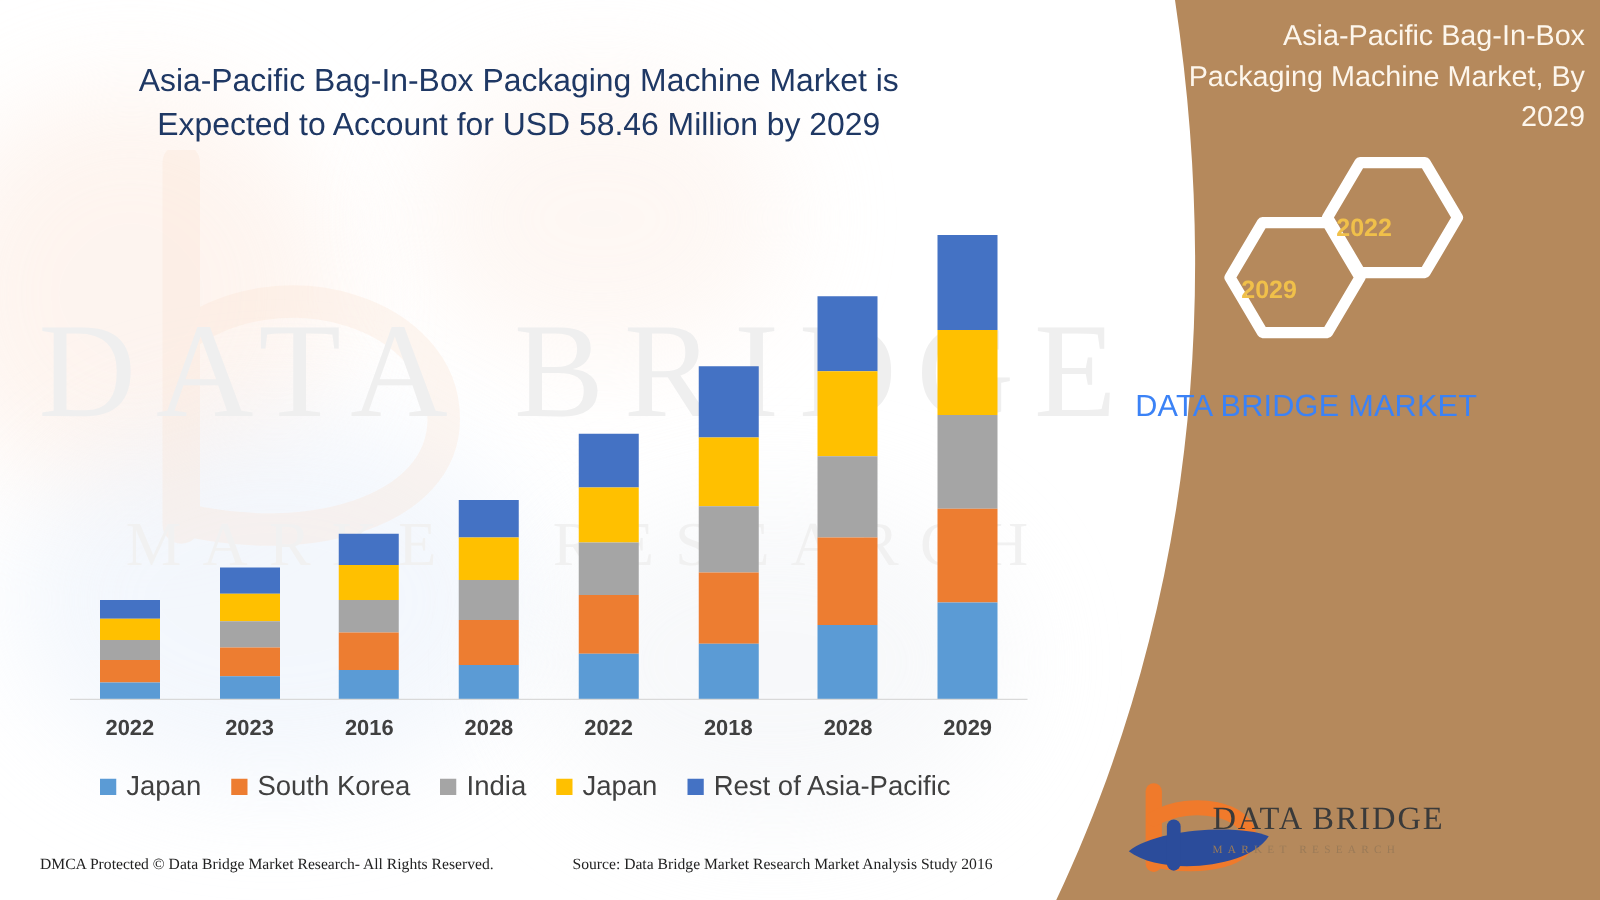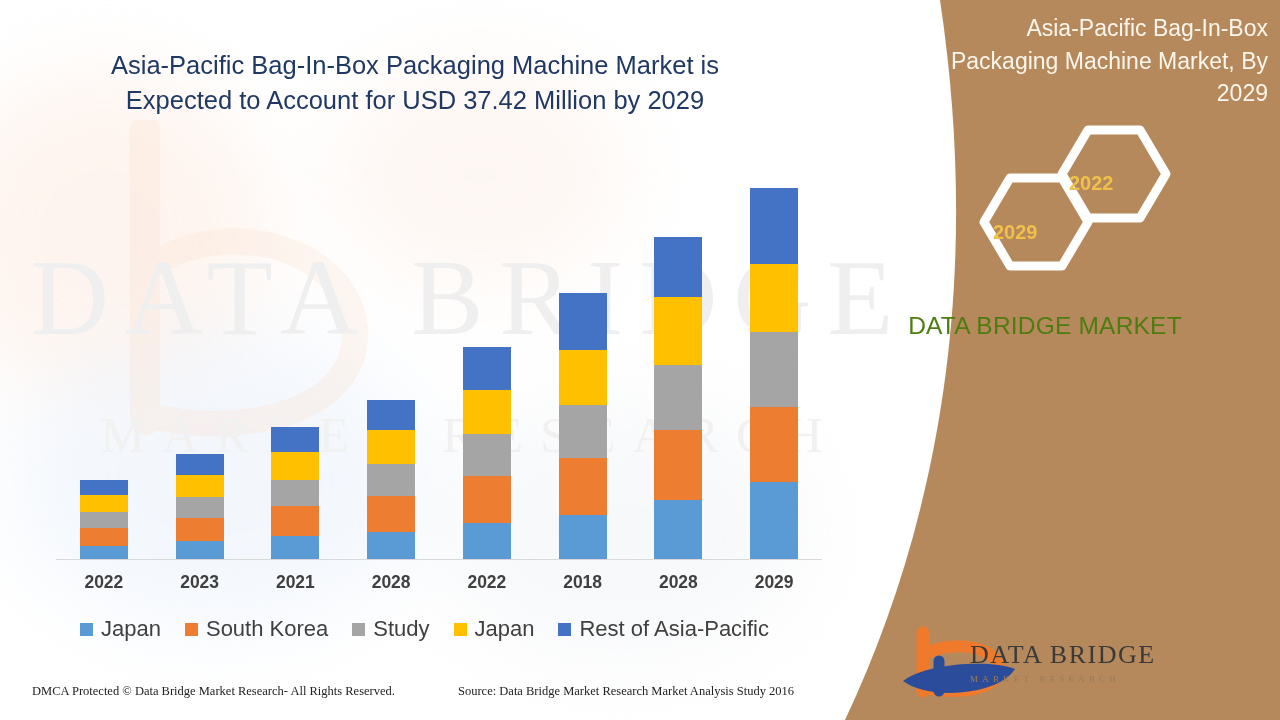--- a/index.html
+++ b/index.html
@@ -111,21 +111,21 @@
   }
   #hexes { position:absolute; left:0; top:118px; width:470px; height:160px; }
   .hex-num {
     position:absolute; color:#f0c04a; font-size:20px; font-weight:bold;
   }
   #hex-2029-num { left:183px; top:221px; }
   #hex-2022-num { left:259px; top:172px; }
 
   #brand {
     position:absolute; left:0; top:310px; width:470px;
-    text-align:center; color:#4d7c0f;
+    text-align:center; color:#3b82f6;
     font-size:24.5px; line-height:1.34; letter-spacing:.2px;
   }
   #brand .brand-pad { padding:0 35px; }
 
   
   #logo { position:absolute; left:85px; top:625px; width:360px; height:80px; }
   #logo-text {
     position:absolute; left:160px; top:640px; width:260px;
   }
   #logo-name {
@@ -150,21 +150,21 @@
 <svg id="mark-b" viewBox="0 0 300 330">
   <path d="M40 10 L40 300" stroke="#fbe3d2" stroke-width="30" fill="none" stroke-linecap="round"></path>
   <path d="M40 150 C 120 90, 250 130, 250 215 C 250 290, 140 320, 40 295" stroke="#fbe3d2" stroke-width="26" fill="none" stroke-linecap="round"></path>
 </svg>
 
 <div id="watermark">
   <div class="wm-top">DATA BRIDGE</div>
   <div class="wm-bot">MARKET RESEARCH</div>
 </div>
 
-<div id="chart-title">Asia-Pacific Bag-In-Box Packaging Machine Market is Expected to Account for USD 37.42 Million by 2029</div>
+<div id="chart-title">Asia-Pacific Bag-In-Box Packaging Machine Market is Expected to Account for USD 58.46 Million by 2029</div>
 
 <div id="plot">
   <div id="bars">
       <div class="bar-col">
         <div class="seg" style="height: 15px; background: rgb(68, 114, 196);"></div>
         <div class="seg" style="height: 17px; background: rgb(255, 192, 0);"></div>
         <div class="seg" style="height: 16px; background: rgb(165, 165, 165);"></div>
         <div class="seg" style="height: 18px; background: rgb(237, 125, 49);"></div>
         <div class="seg" style="height: 14px; background: rgb(91, 155, 213);"></div>
       </div>
@@ -217,40 +217,40 @@
         <div class="seg" style="height: 75px; background: rgb(237, 125, 49);"></div>
         <div class="seg" style="height: 78px; background: rgb(91, 155, 213);"></div>
       </div>
     </div>
   <div id="axis-line" style="background: rgb(217, 217, 217);"></div>
 </div>
 
 <div id="xlabels">
     <span>2022</span>
     <span>2023</span>
-    <span>2021</span>
+    <span>2016</span>
     <span>2028</span>
     <span>2022</span>
     <span>2018</span>
     <span>2028</span>
     <span>2029</span>
   </div>
 
 <div id="legend">
     <div class="lg-item">
       <span class="lg-sw" style="background: rgb(91, 155, 213);"></span>
       <span class="lg-tx">Japan</span>
     </div>
     <div class="lg-item">
       <span class="lg-sw" style="background: rgb(237, 125, 49);"></span>
       <span class="lg-tx">South Korea</span>
     </div>
     <div class="lg-item">
       <span class="lg-sw" style="background: rgb(165, 165, 165);"></span>
-      <span class="lg-tx">Study</span>
+      <span class="lg-tx">India</span>
     </div>
     <div class="lg-item">
       <span class="lg-sw" style="background: rgb(255, 192, 0);"></span>
       <span class="lg-tx">Japan</span>
     </div>
     <div class="lg-item">
       <span class="lg-sw" style="background: rgb(68, 114, 196);"></span>
       <span class="lg-tx">Rest of Asia-Pacific</span>
     </div>
   </div>

